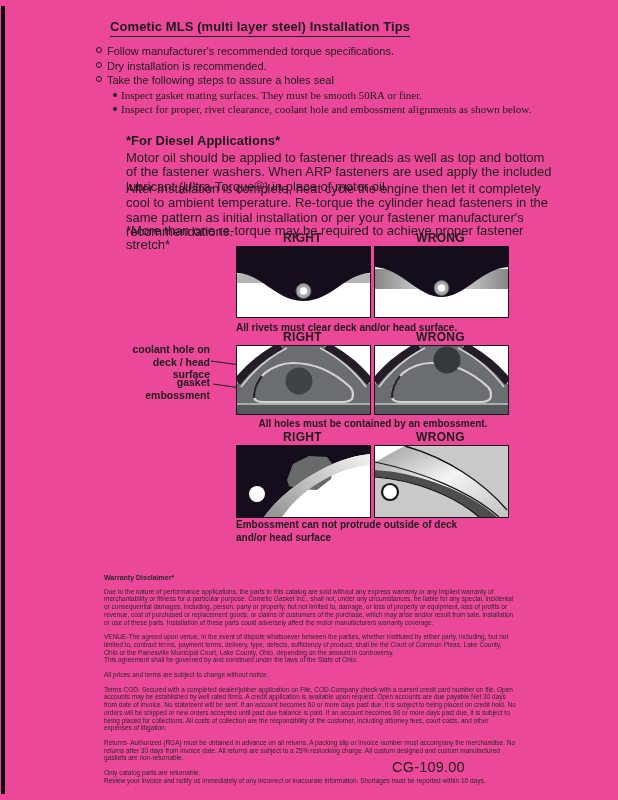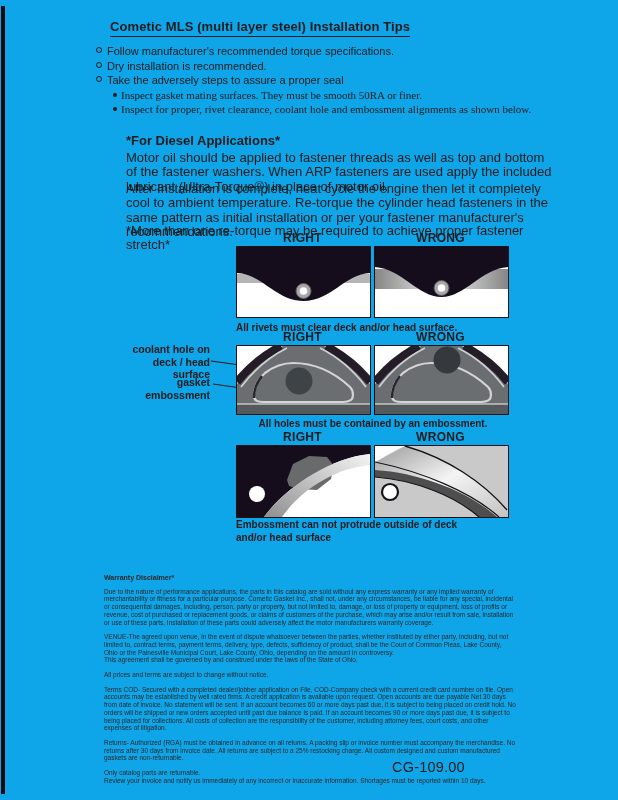--- a/index.html
+++ b/index.html
@@ -1,16 +1,16 @@
 <!DOCTYPE html>
 <html><head>
 <meta charset="utf-8">
 <style>
   html,body{margin:0;padding:0;background:#fff;}
-  .page{position:relative;width:618px;height:800px;background:#0ea5e9;
+  .page{position:relative;width:618px;height:800px;background:#ec4899;
         font-family:"Liberation Sans",sans-serif;color:#1d1b1c;overflow:hidden;}
   .abs{position:absolute;}
   .edge-line{left:1px;top:6px;width:4px;height:788px;background:#0d0b0e;}
   .title{left:110px;top:19px;font-size:13px;font-weight:bold;margin:0;
          border-bottom:1.6px solid #1d1b1c;padding-bottom:2px;letter-spacing:.1px;}
   .tips{left:96px;top:44px;font-size:11px;line-height:14.6px;}
   .tip{white-space:nowrap;}
   .ob{display:inline-block;width:4px;height:4px;border:1.1px solid #1d1b1c;border-radius:50%;
       margin-right:5px;vertical-align:2px;}
   .db{display:inline-block;width:4px;height:4px;background:#1d1b1c;border-radius:50%;
@@ -55,21 +55,21 @@
   <h1 class="abs title">Cometic MLS (multi layer steel) Installation Tips</h1>
 
   <div class="abs tips">
     <div class="tip">
       <span class="ob"></span><span>Follow manufacturer's recommended torque specifications.</span>
     </div>
     <div class="tip">
       <span class="ob"></span><span>Dry installation is recommended.</span>
     </div>
     <div class="tip">
-      <span class="ob"></span><span>Take the adversely steps to assure a proper seal</span>
+      <span class="ob"></span><span>Take the following steps to assure a holes seal</span>
     </div>
     <div class="tip subtip">
       <span class="db"></span><span>Inspect gasket mating surfaces.  They must be smooth 50RA or finer.</span>
     </div>
     <div class="tip subtip">
       <span class="db"></span><span>Inspect for proper, rivet clearance, coolant hole and embossment alignments as shown below.</span>
     </div>
   </div>
 
   <h2 class="abs h2">*For Diesel Applications*</h2>

